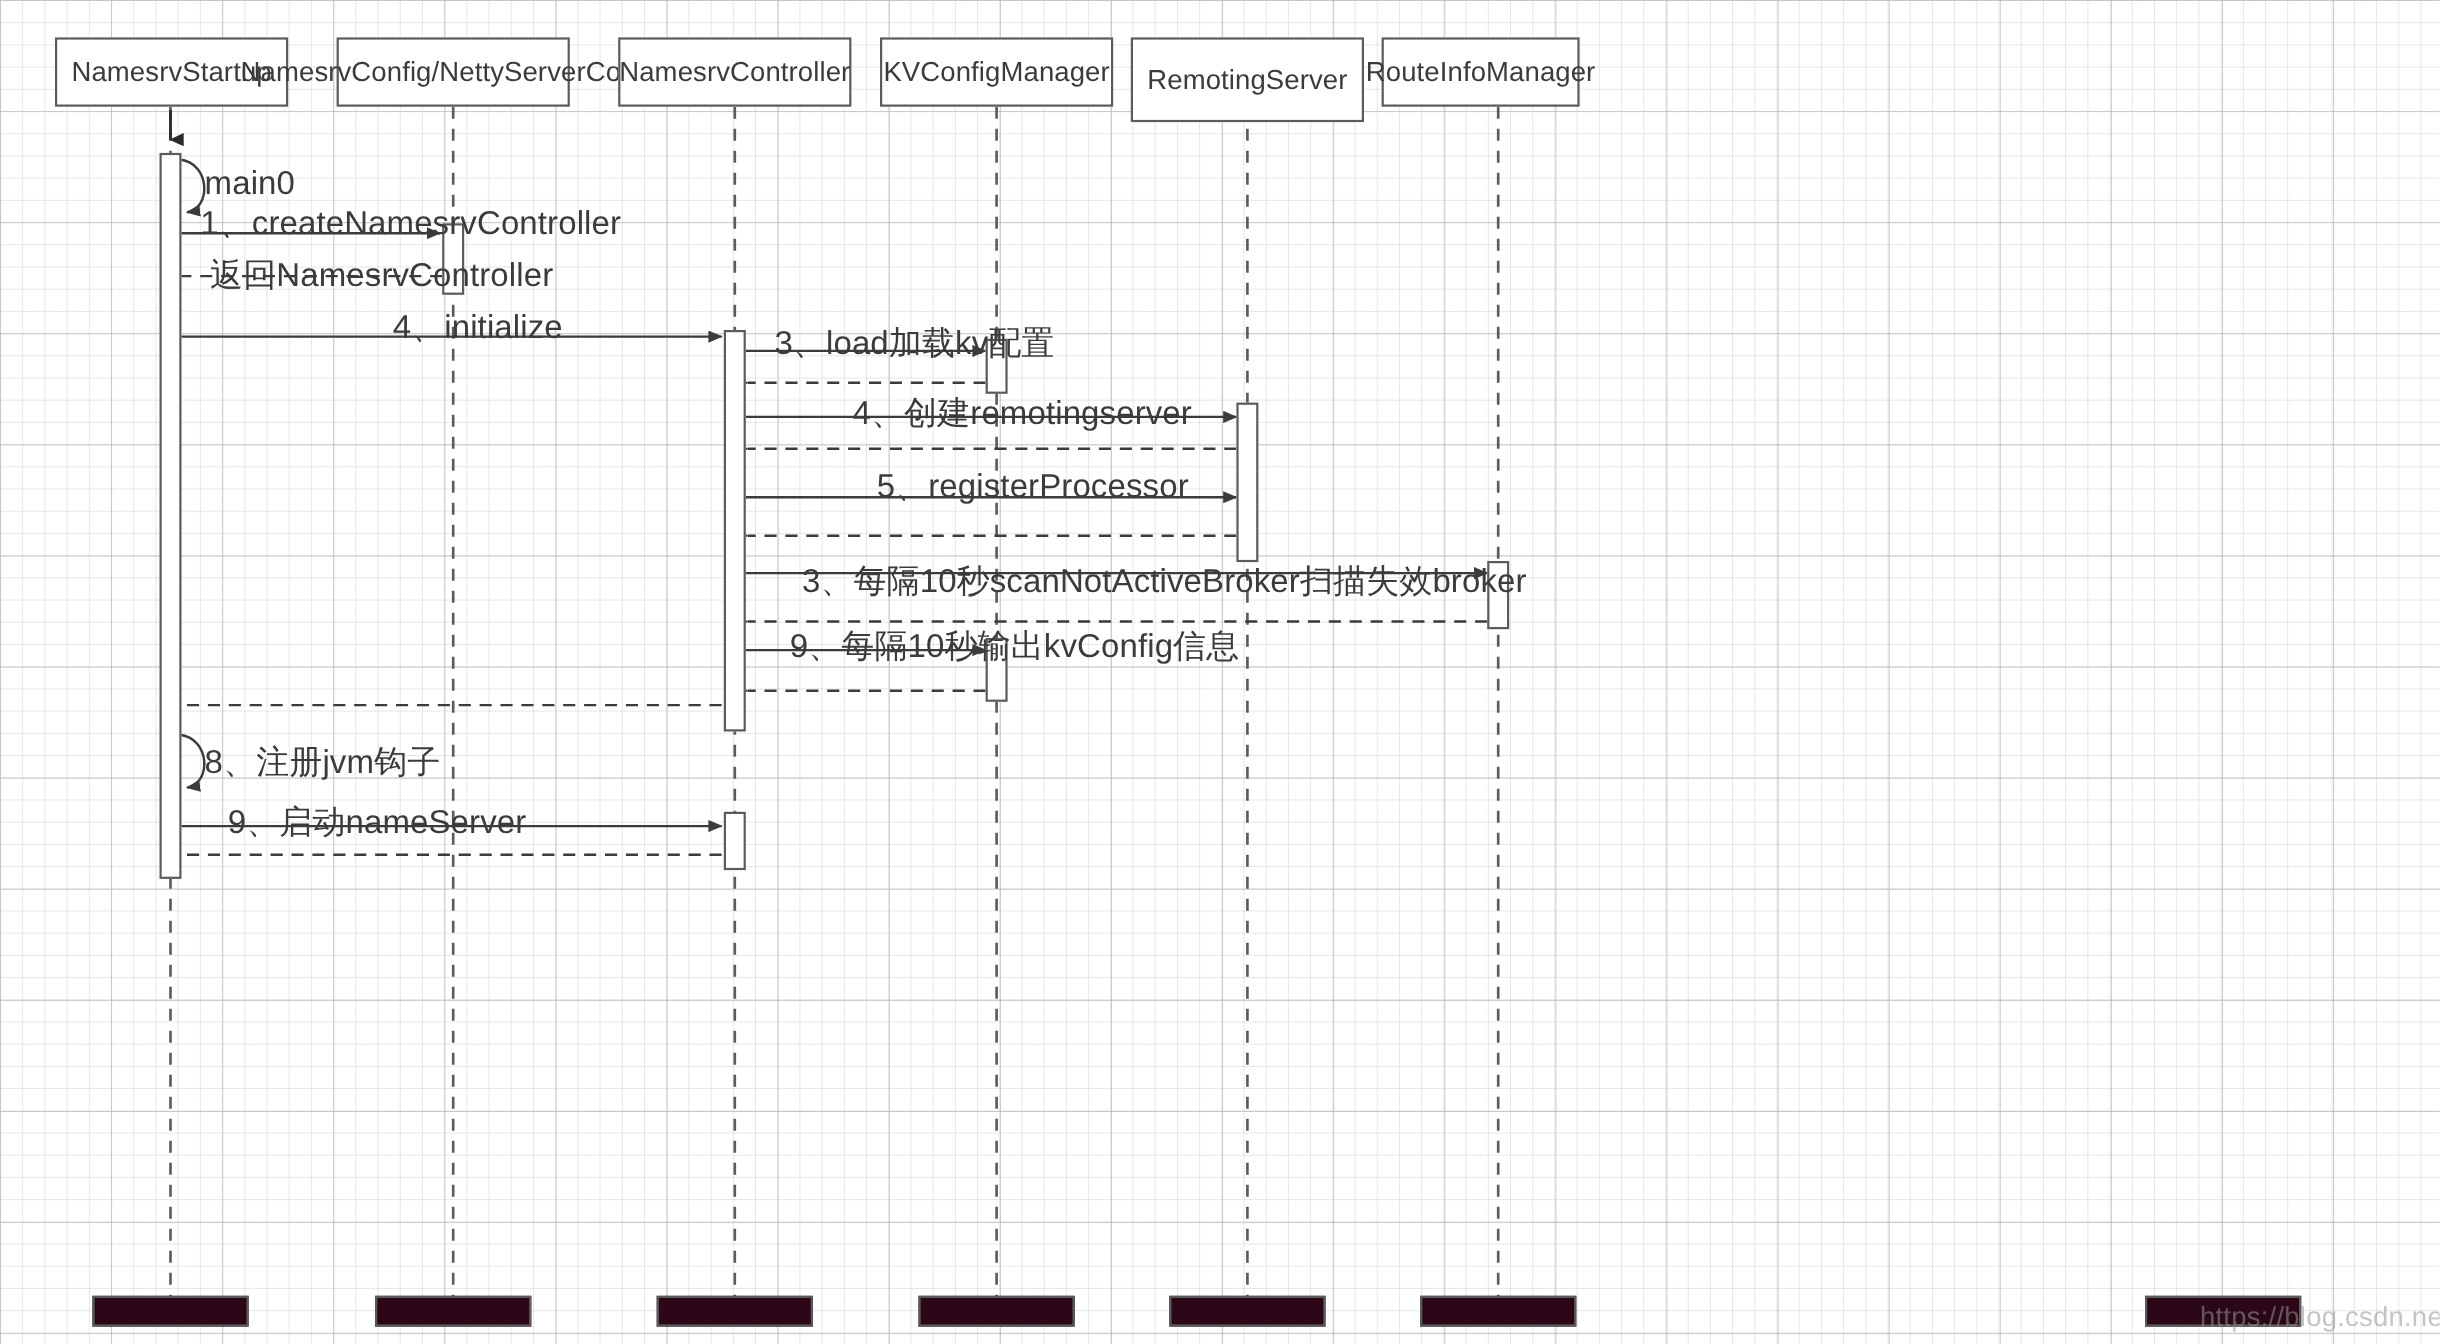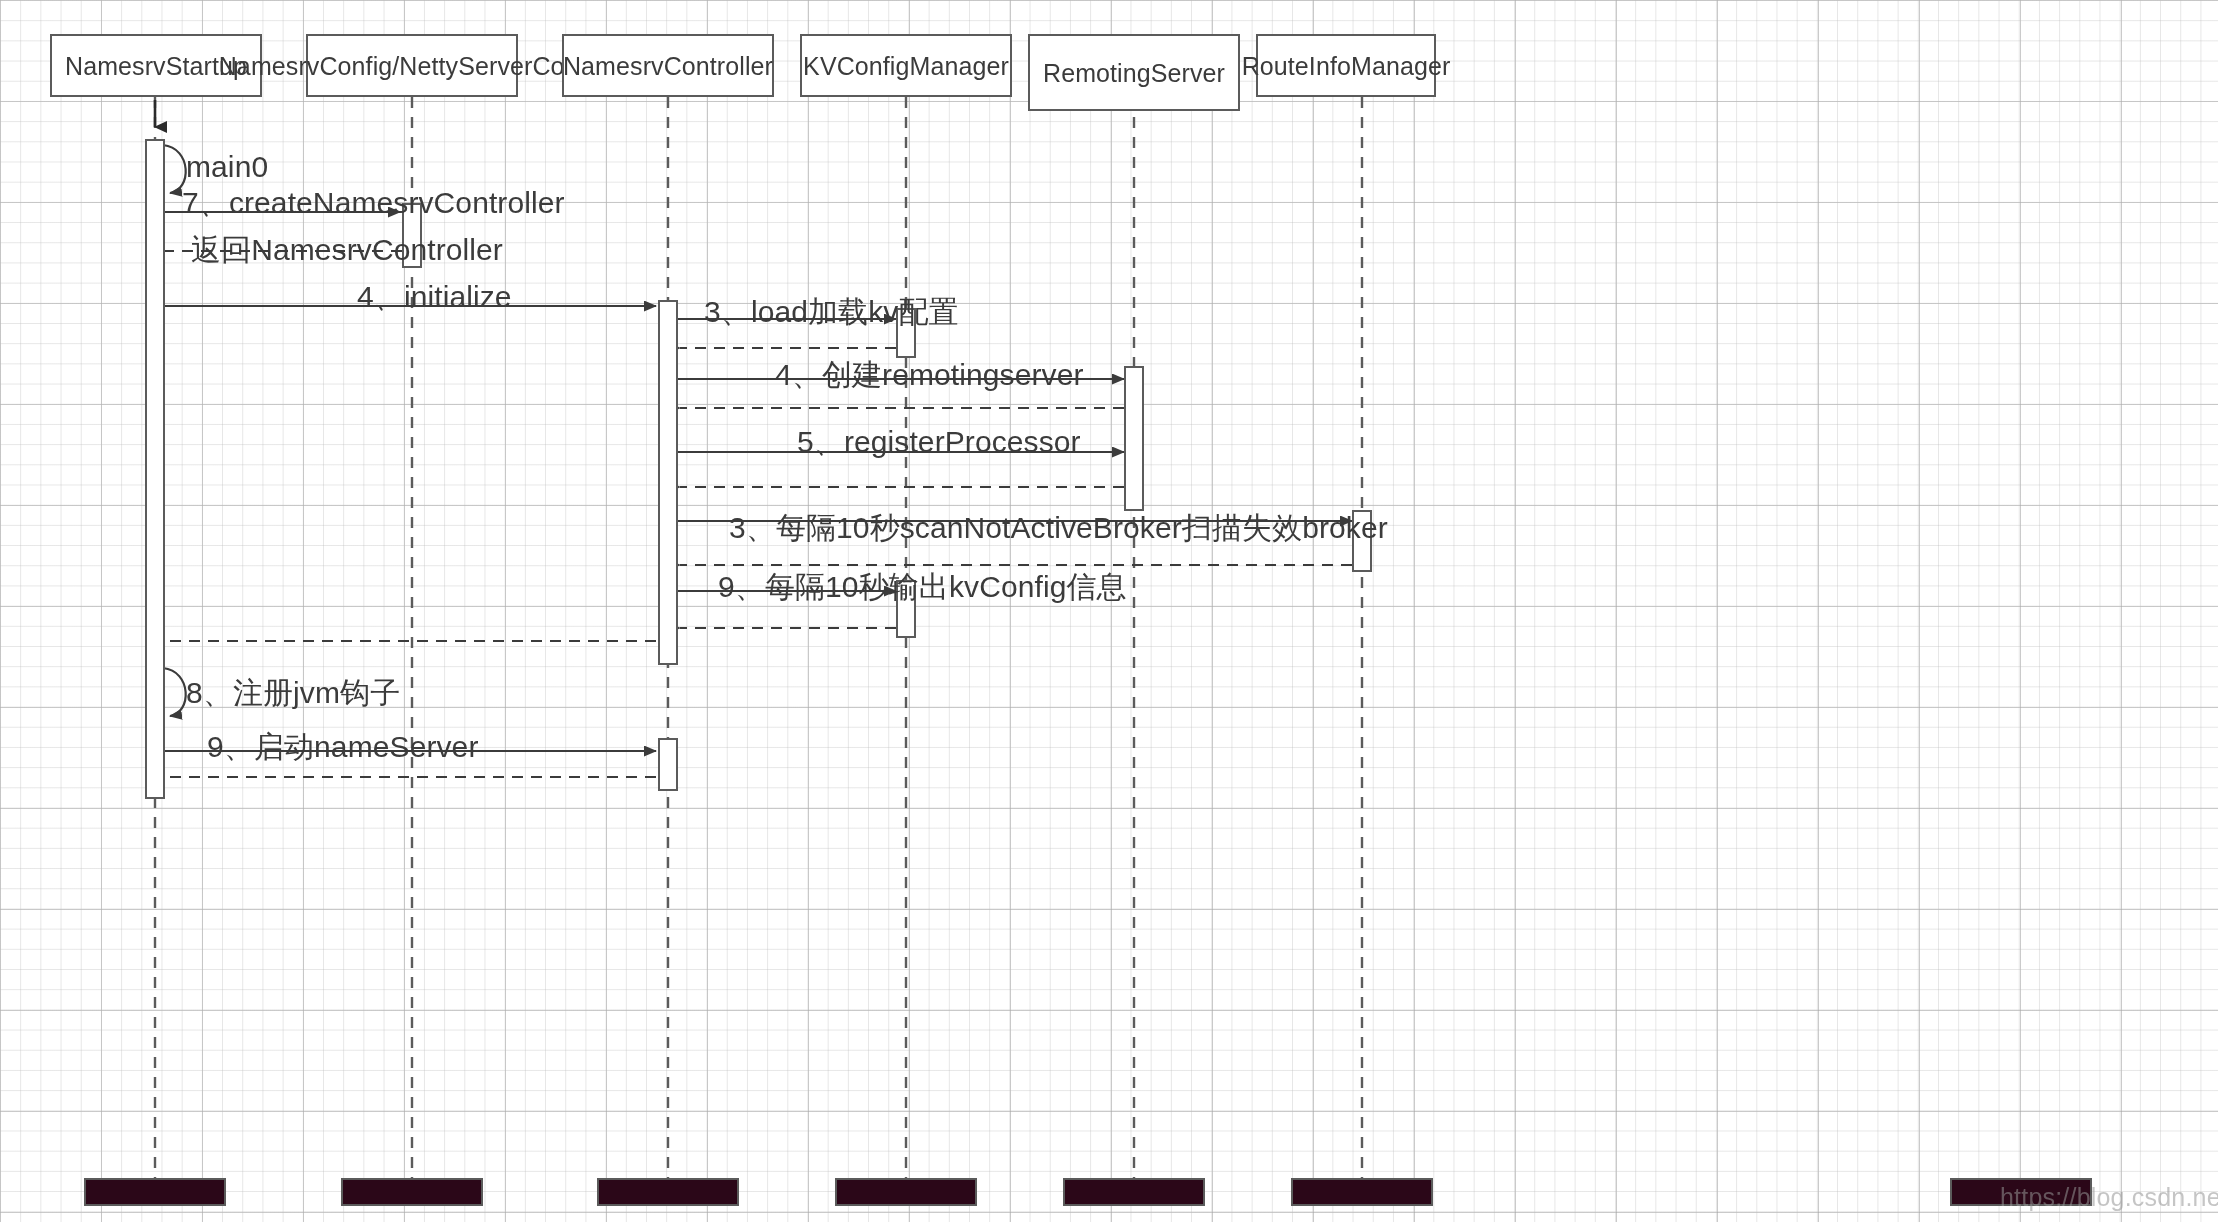--- a/index.html
+++ b/index.html
@@ -163,21 +163,21 @@
   <div class="activation" style="left:145px; top:139px; width:20px; height:660px;"></div>
   <div class="activation" style="left:402px; top:203px; width:20px; height:65px;"></div>
   <div class="activation" style="left:658px; top:300px; width:20px; height:365px;"></div>
   <div class="activation" style="left:896px; top:308px; width:20px; height:50px;"></div>
   <div class="activation" style="left:1124px; top:366px; width:20px; height:145px;"></div>
   <div class="activation" style="left:1352px; top:510px; width:20px; height:62px;"></div>
   <div class="activation" style="left:896px; top:580px; width:20px; height:58px;"></div>
   <div class="activation" style="left:658px; top:738px; width:20px; height:53px;"></div>
 
   <div class="msg-label" style="left:186px; top:150px;">main0</div>
-  <div class="msg-label" style="left:182px; top:183px;">7、createNamesrvController</div>
+  <div class="msg-label" style="left:182px; top:183px;">1、createNamesrvController</div>
   <div class="msg-label" style="left:191px; top:230px;text-align:right;">返回NamesrvController</div>
   <div class="msg-label" style="left:357px; top:277px;">4、initialize</div>
   <div class="msg-label" style="left:704px; top:292px;">3、load加载kv配置</div>
   <div class="msg-label" style="left:775px; top:355px;">4、创建remotingserver</div>
   <div class="msg-label" style="left:797px; top:422px;">5、registerProcessor</div>
   <div class="msg-label" style="left:729px; top:508px;">3、每隔10秒scanNotActiveBroker扫描失效broker</div>
   <div class="msg-label" style="left:718px; top:567px;">9、每隔10秒输出kvConfig信息</div>
   <div class="msg-label" style="left:186px; top:673px;">8、注册jvm钩子</div>
   <div class="msg-label" style="left:207px; top:727px;">9、启动nameServer</div>
 

